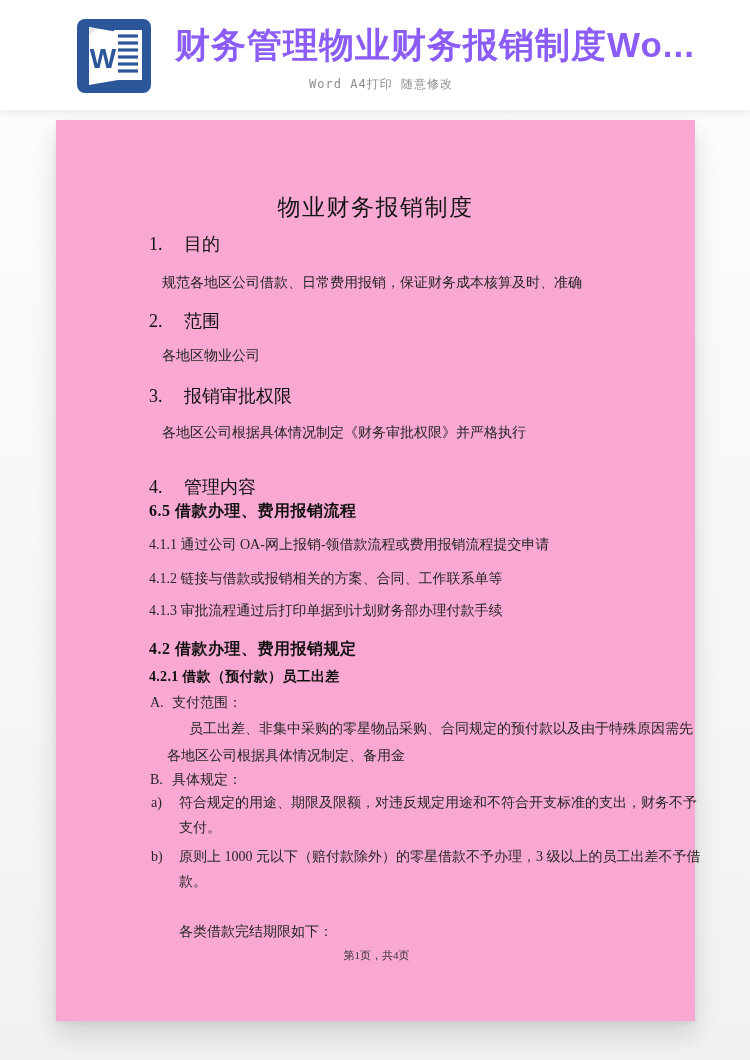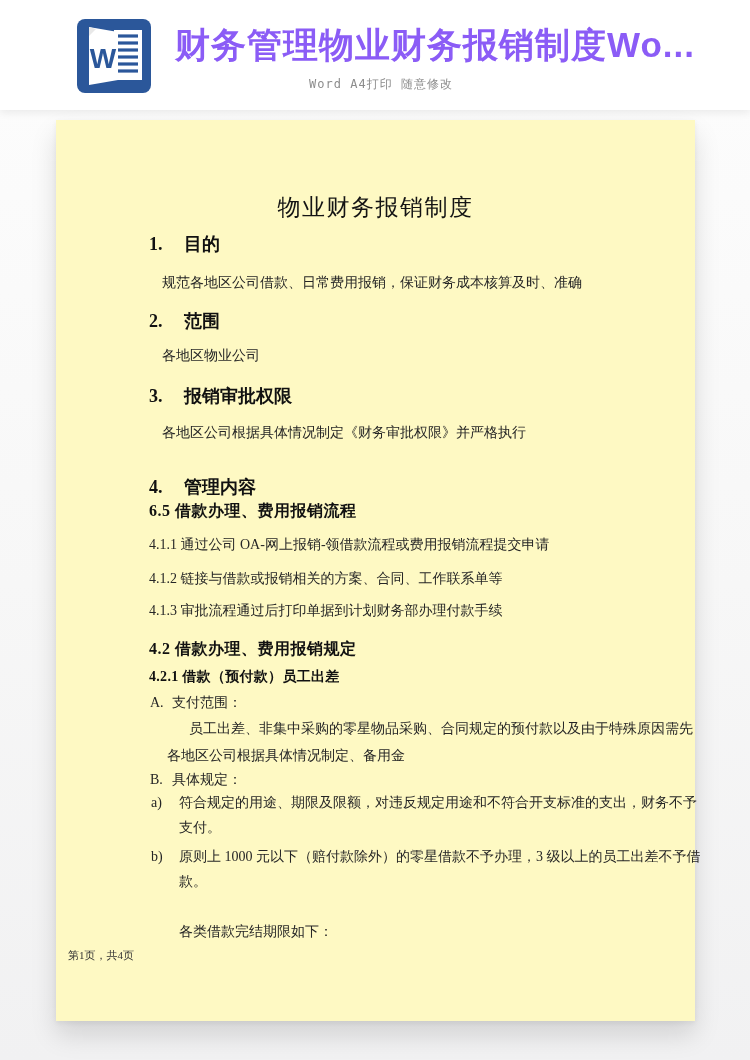--- a/index.html
+++ b/index.html
@@ -35,43 +35,43 @@
     position: absolute; left: 175px; top: 76px;
     width: 412px; text-align: center;
     font-size: 12px; color: #8d8d8d; letter-spacing: 1px;
     font-family: "DejaVu Sans Mono", monospace;
   }
 
   
   .doc-page {
     position: absolute; left: 56px; top: 120px;
     width: 639px; height: 901px;
-    background: #fef9c3;
+    background: #f9a8d4;
     box-shadow: 0 2px 5px rgba(0,0,0,0.06), 0 14px 24px rgba(0,0,0,0.13);
   }
   .blk {
     position: absolute;
     white-space: nowrap;
     color: #262626;
     font-family: "Liberation Serif", "DejaVu Serif", serif;
     font-size: 14px;
     line-height: 1.25;
   }
   .doc-title {
     left: 0; width: 100%; text-align: center;
     font-size: 23px; letter-spacing: 1.5px; color: #141414;
   }
-  .h1 { font-size: 18px; font-weight: 700; color: #111; }
+  .h1 { font-size: 18px; font-weight: 400; color: #111; }
   .h1 .mk { display: inline-block; width: 35px; }
   .h2 { font-size: 16px; font-weight: 700; color: #111; letter-spacing: 0.5px; }
   .h3 { font-size: 14px; font-weight: 700; color: #111; letter-spacing: 0.3px; }
   .li .mk  { display: inline-block; width: 22px; }
   .li2 .mk { display: inline-block; width: 28px; }
   .doc-footer {
-    left: 12px; width: 100%; 
+    left: 1px; width: 100%; text-align: center;
     font-size: 11px; color: #333;
   }
 </style>
 </head>
 <body>
 
 <div class="header">
   <svg class="word-icon" viewBox="0 0 80 80">
     <rect x="3" y="3" width="74" height="74" rx="8" fill="#2b579a"></rect>
     <rect x="40" y="14" width="28" height="50" fill="#ffffff"></rect>

